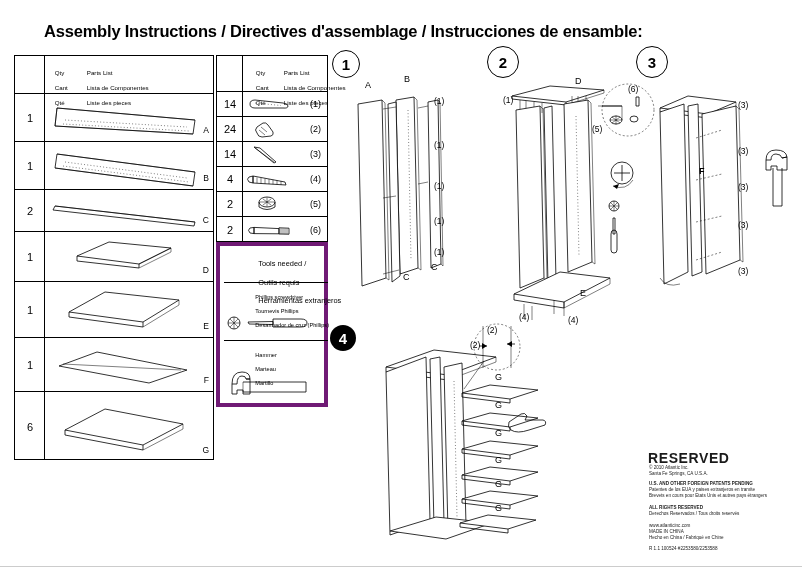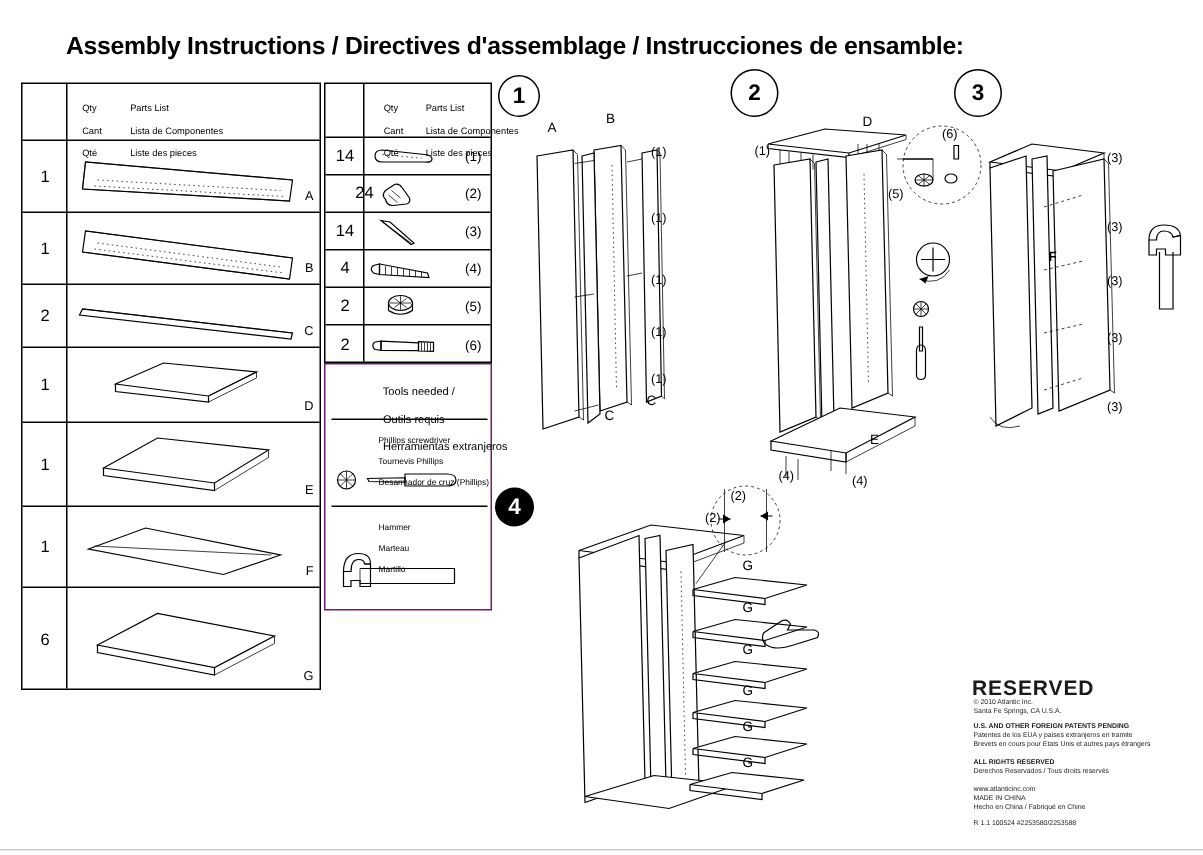--- a/index.html
+++ b/index.html
@@ -18,21 +18,21 @@
   .row{position:absolute;left:0;right:0;border-bottom:1px solid #000;box-sizing:border-box;}
   .row:last-child{border-bottom:none;}
   .qtycol{position:absolute;left:0;top:0;bottom:0;border-right:1px solid #000;box-sizing:border-box;}
   .qtyval{position:absolute;left:0;right:0;top:50%;transform:translateY(-50%);
           text-align:center;font-size:11px;}
   .hdr{font-size:6.2px;line-height:7.6px;}
   .pletter{position:absolute;right:4px;bottom:6px;font-size:8.5px;}
   .hwnum{position:absolute;right:6px;top:50%;transform:translateY(-50%);font-size:9px;}
 
   
-  #tools{position:absolute;border:1px solid #701a75;box-sizing:border-box;}
+  #tools{position:absolute;border:4px solid #701a75;box-sizing:border-box;}
   .tl1{font-size:7.4px;line-height:9.2px;}
   .tl2{font-size:5.6px;line-height:7px;}
 
   
   .circ{position:absolute;border:1.6px solid #000;border-radius:50%;
         background:#fff;box-sizing:border-box;}
   .circ.filled{background:#000;}
   .cnum{position:absolute;left:0;right:0;top:50%;transform:translateY(-50%);
         text-align:center;font-size:15px;font-weight:bold;}
   .cnum.w{color:#fff;}
@@ -166,21 +166,21 @@
     <div class="row" style="top:36px;height:25px;">
       <div class="qtyval" style="width:26px;">14</div>
       <svg style="position:absolute;left:30px;top:6px;" width="48" height="14">
         <path class="s" d="M3 6 Q3 2 8 2 L36 5 Q41 5.5 41 8 Q41 10.5 36 10 L8 10 Q3 10 3 6 Z"></path>
         <path class="dot" d="M8 5 L34 7.5"></path>
       </svg>
       <div class="hwnum">(1)</div>
     </div>
 
     <div class="row" style="top:61px;height:25px;">
-      <div class="qtyval" style="width:26px;margin-left:13px;">24</div>
+      <div class="qtyval" style="width:26px;">24</div>
       <svg style="position:absolute;left:34px;top:4px;" width="30" height="18">
         <path class="s" d="M6 12 Q3 9 6 6 L12 2 Q15 1 17 4 L22 11 Q23 14 20 15 L11 16 Q7 16 6 12 Z"></path>
         <path class="thin" d="M10 6 L16 11 M8 9 L14 14"></path>
       </svg>
       <div class="hwnum">(2)</div>
     </div>
 
     <div class="row" style="top:86px;height:25px;">
       <div class="qtyval" style="width:26px;">14</div>
       <svg style="position:absolute;left:32px;top:3px;" width="34" height="20">

